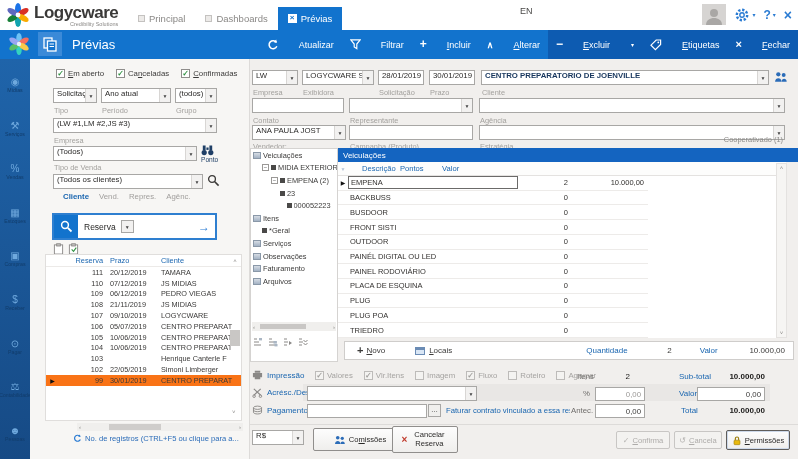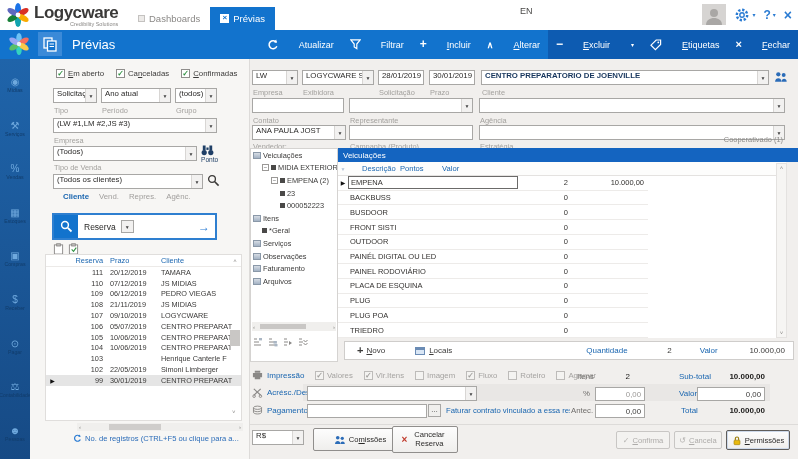--- a/index.html
+++ b/index.html
@@ -52,21 +52,21 @@
 .etab.active{color:#1a66b0;font-weight:bold}
 .searchbox{position:absolute;left:52px;top:213px;width:165px;height:27px;border:2px solid #2e7fd0;background:#fff;display:flex;align-items:center}
 .sqbtn{width:24px;height:23px;background:#1273cd;display:flex;align-items:center;justify-content:center}
 .sfield{margin-left:6px;font-size:8.5px;color:#2a2928}
 .sdd{width:13px;height:13px;border:1px solid #a8a7a5;background:#f2f1f0;font-size:5px;display:flex;align-items:center;justify-content:center;margin-left:5px;color:#444}
 .goarrow{margin-left:auto;margin-right:5px;color:#2b7cd3;font-size:12px;font-weight:bold}
 .iconsrow{position:absolute;left:53px;top:243px;display:flex;gap:4px}
 .lst{position:absolute;left:45px;top:254px;width:197px;height:167px;background:#fff;border:1px solid #e0dedc}
 .lhead{display:flex;color:#1a66b0;font-size:7.4px;height:12px;align-items:center;border-bottom:1px solid #eceae8}
 .rrow{display:flex;align-items:center;height:10.8px;font-size:7.3px;color:#3b3a39}
-.rrow.sel{background:#e5e5e5}
+.rrow.sel{background:#f97316}
 .rmark{width:13px;text-align:center;font-size:6px;color:#111}
 .rnum{width:47px;text-align:right;padding-right:3px}
 .rdate{width:53px;padding-left:4px}
 .rcli{flex:1;white-space:nowrap;overflow:hidden;padding-left:2px}
 .vscr{position:absolute;font-size:6px;color:#8a8886}
 .hscroll{position:absolute;left:77px;top:423px;width:166px;height:8px;background:#f0efed;display:flex;align-items:center;font-size:6px;color:#8a8886}
 .hthumb{height:6px;background:#cfcdcb}
 .reccount{position:absolute;left:73px;top:434px;display:flex;gap:3px;align-items:center;color:#2b6cb8;font-size:7.6px;width:172px;overflow:hidden;white-space:nowrap}
 
 .boldnavy .val{font-weight:bold;color:#17365d}
@@ -131,20 +131,24 @@
             </g>
           <circle r="2.4" fill="#fff"></circle>
         </g>
       </svg>
       <div>
         <div class="logoname">Logycware</div>
         <div class="tagline">Credibility Solutions</div>
       </div>
     </div>
     <div class="tabbar">
+        <div class="tab">
+          <span class="tabic"></span>
+          <span>Principal</span>
+        </div>
         <div class="tab">
           <span class="tabic"></span>
           <span>Dashboards</span>
         </div>
         <div class="tab active">
           <span class="tabclose">×</span>
           <span>Prévias</span>
         </div>
       </div>
     <div class="lang">EN</div>
@@ -546,21 +550,21 @@
       </div>
       <div class="tnode" style="padding-left: 20px;">
         <span class="texp">−</span>
         <span class="tbul"></span>
         <span style="overflow: hidden;">EMPENA (2)</span>
       </div>
       <div class="tnode" style="padding-left: 29px;">
         <span class="tbul"></span>
         <span style="overflow: hidden;">23</span>
       </div>
-      <div class="tnode" style="padding-left: 29px;">
+      <div class="tnode" style="padding-left: 29px; justify-content: center;">
         <span class="tbul"></span>
         <span style="overflow: hidden;">000052223</span>
       </div>
       <div class="tnode" style="padding-left: 2px;">
         <span class="ticon"></span>
         <span style="overflow: hidden;">Itens</span>
       </div>
       <div class="tnode" style="padding-left: 11px;">
         <span class="tbul"></span>
         <span style="overflow: hidden;">*Geral</span>

